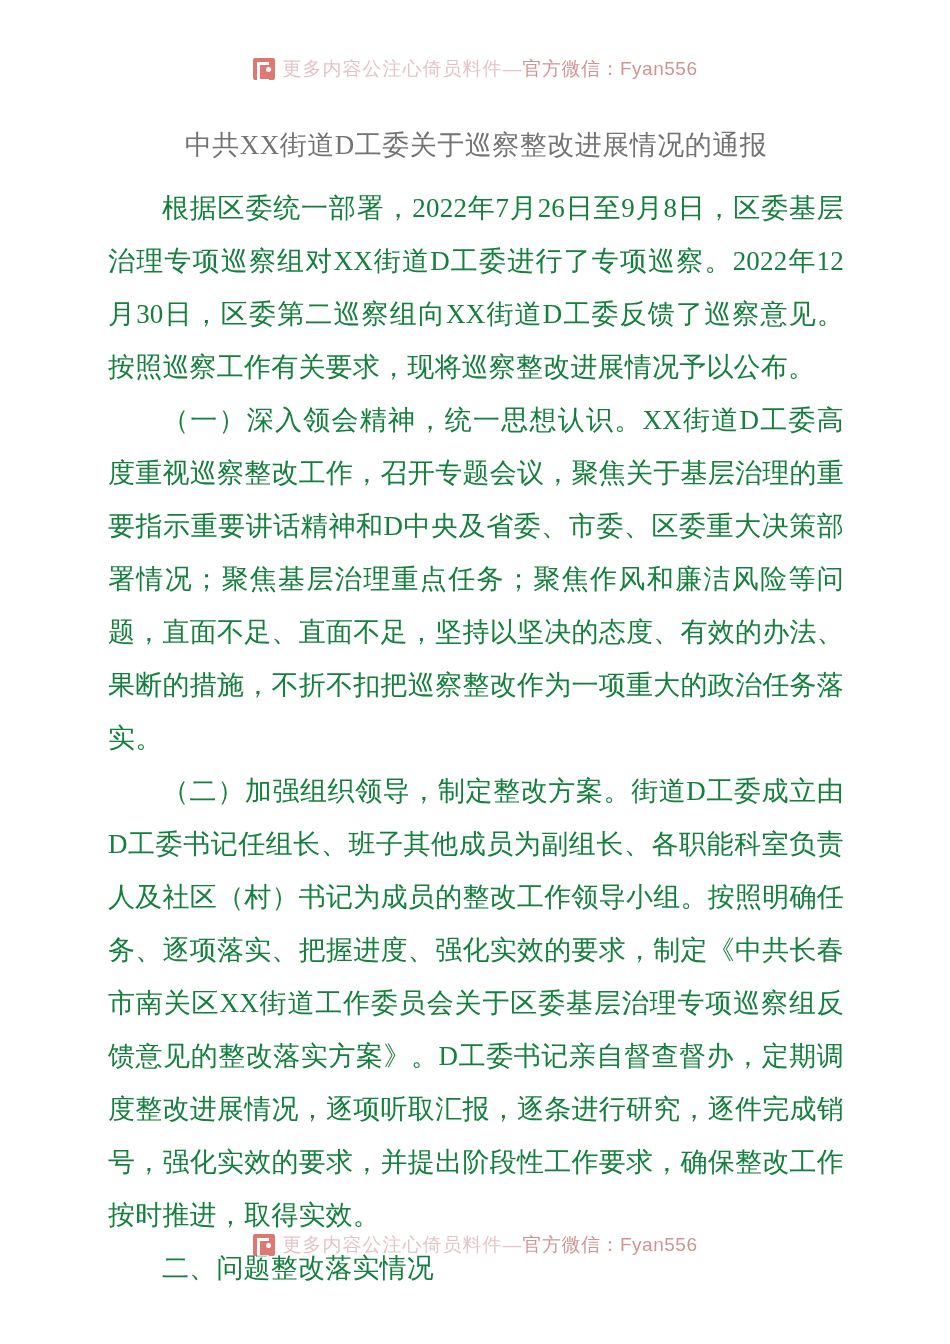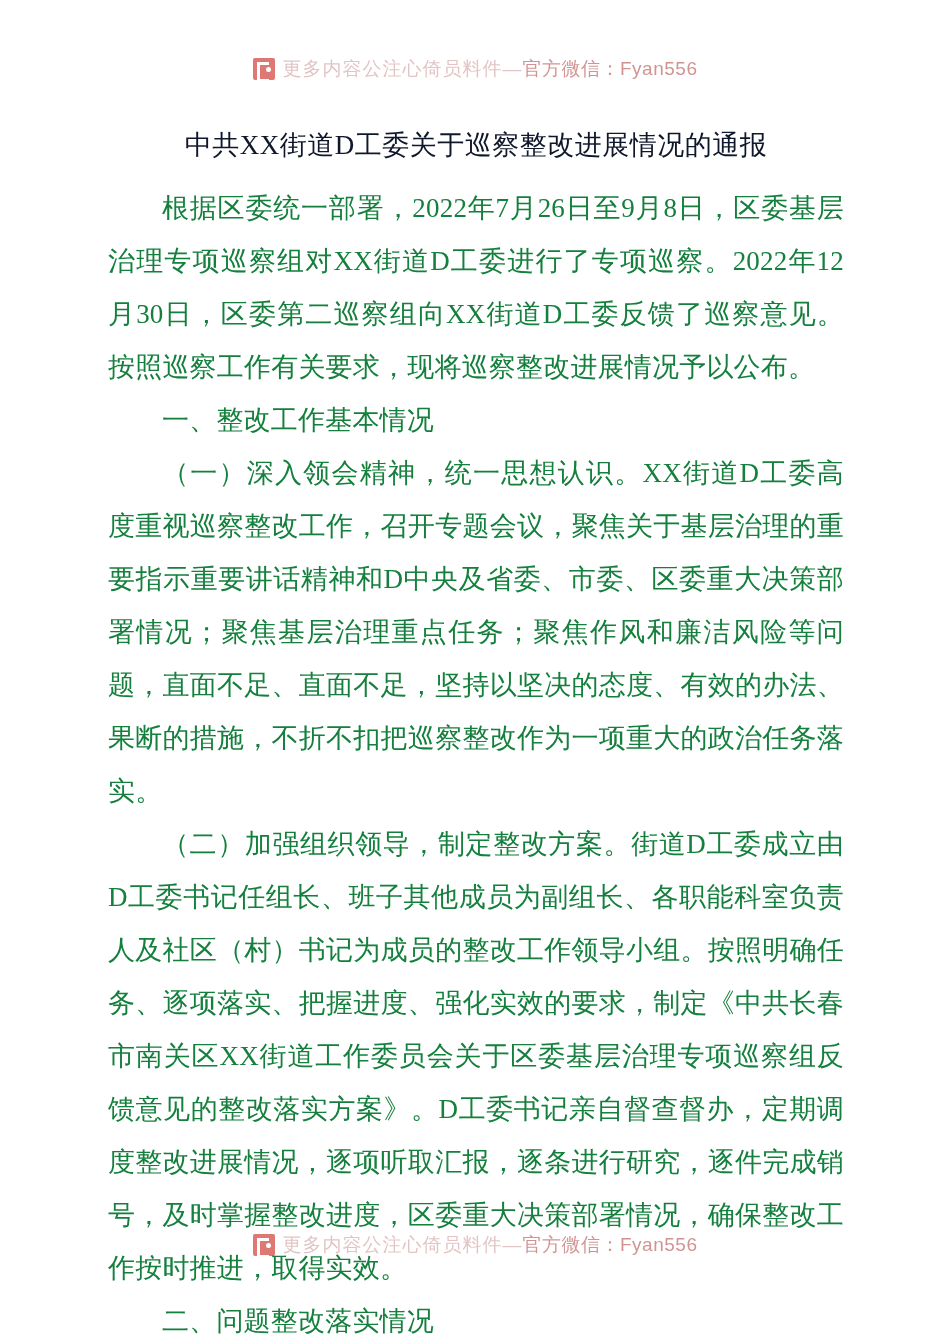--- a/index.html
+++ b/index.html
@@ -76,21 +76,21 @@
   }
   .content {
     position: absolute;
     left: 108px;
     top: 118px;
     width: 736px;
   }
   .doc-title {
     font-size: 27px;
     line-height: 54px;
-    color: #0f172a;
+    color: #737373;
     text-align: center;
     letter-spacing: 0.5px;
     margin-bottom: 10px;
   }
   p.para {
     font-size: 27px;
     line-height: 53px;
     color: #15803d;
     margin: 0;
     text-align: justify;
@@ -108,23 +108,22 @@
 <div class="page">
 
   <div class="watermark top">
     <div class="wm-logo"></div>
     <div class="wm-text"><span>更多内容公注心倚员料件—</span><span class="accent">官方微信：Fyan556</span></div>
   </div>
 
   <div class="content">
     <div class="doc-title">中共XX街道D工委关于巡察整改进展情况的通报</div>
     <p class="para">根据区委统一部署，2022年7月26日至9月8日，区委基层治理专项巡察组对XX街道D工委进行了专项巡察。2022年12月30日，区委第二巡察组向XX街道D工委反馈了巡察意见。按照巡察工作有关要求，现将巡察整改进展情况予以公布。</p>
-    <p class="para heading">一、整改工作基本情况</p>
     <p class="para">（一）深入领会精神，统一思想认识。XX街道D工委高度重视巡察整改工作，召开专题会议，聚焦关于基层治理的重要指示重要讲话精神和D中央及省委、市委、区委重大决策部署情况；聚焦基层治理重点任务；聚焦作风和廉洁风险等问题，直面不足、直面不足，坚持以坚决的态度、有效的办法、果断的措施，不折不扣把巡察整改作为一项重大的政治任务落实。</p>
-    <p class="para">（二）加强组织领导，制定整改方案。街道D工委成立由D工委书记任组长、班子其他成员为副组长、各职能科室负责人及社区（村）书记为成员的整改工作领导小组。按照明确任务、逐项落实、把握进度、强化实效的要求，制定《中共长春市南关区XX街道工作委员会关于区委基层治理专项巡察组反馈意见的整改落实方案》。D工委书记亲自督查督办，定期调度整改进展情况，逐项听取汇报，逐条进行研究，逐件完成销号，及时掌握整改进度，区委重大决策部署情况，确保整改工作按时推进，取得实效。</p>
+    <p class="para">（二）加强组织领导，制定整改方案。街道D工委成立由D工委书记任组长、班子其他成员为副组长、各职能科室负责人及社区（村）书记为成员的整改工作领导小组。按照明确任务、逐项落实、把握进度、强化实效的要求，制定《中共长春市南关区XX街道工作委员会关于区委基层治理专项巡察组反馈意见的整改落实方案》。D工委书记亲自督查督办，定期调度整改进展情况，逐项听取汇报，逐条进行研究，逐件完成销号，强化实效的要求，并提出阶段性工作要求，确保整改工作按时推进，取得实效。</p>
     <p class="para heading">二、问题整改落实情况</p>
   </div>
 
   <div class="watermark bottom">
     <div class="wm-logo"></div>
     <div class="wm-text"><span>更多内容公注心倚员料件—</span><span class="accent">官方微信：Fyan556</span></div>
   </div>
 
 </div>
 

